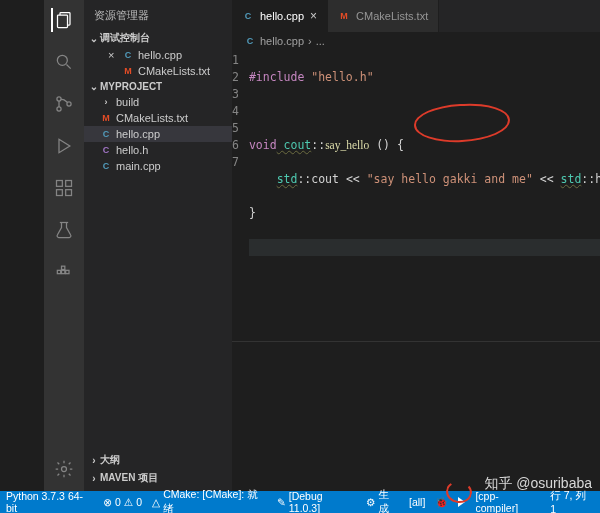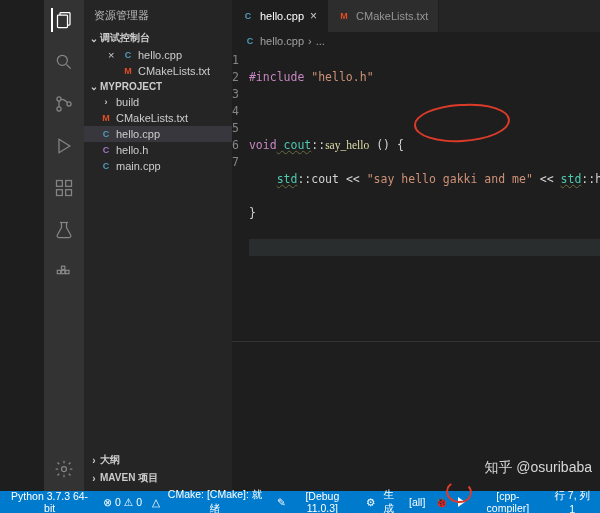--- a/index.html
+++ b/index.html
@@ -149,27 +149,27 @@
 .statusbar {
   height: 22px;
   background: #007acc;
   color: #ffffff;
   display: flex;
   align-items: center;
   font-size: 10.5px;
   padding: 0 6px;
   gap: 10px;
 }
-.statusbar .sb-item { display: flex; align-items: center; gap: 3px; cursor: pointer; text-align: center;}
+.statusbar .sb-item { display: flex; align-items: center; gap: 3px; cursor: pointer;}
 .statusbar .sb-right { margin-left: auto; display: flex; gap: 10px; align-items: center;}
 .sb-tri { width: 0; height: 0; border-left: 7px solid #fff; border-top: 5px solid transparent; border-bottom: 5px solid transparent;}
 
 .watermark {
   position: absolute;
-  right: 8px; bottom: 36px;
+  right: 8px; bottom: 20px;
   font-size: 14px;
   color: #d8d8d8;
   font-family: "PingFang SC", sans-serif;
   pointer-events: none;
 }
 .handdrawn2 {
   position: absolute;
   border: 2px solid #dd3b2a;
   width: 26px; height: 22px;
   border-radius: 50%;

